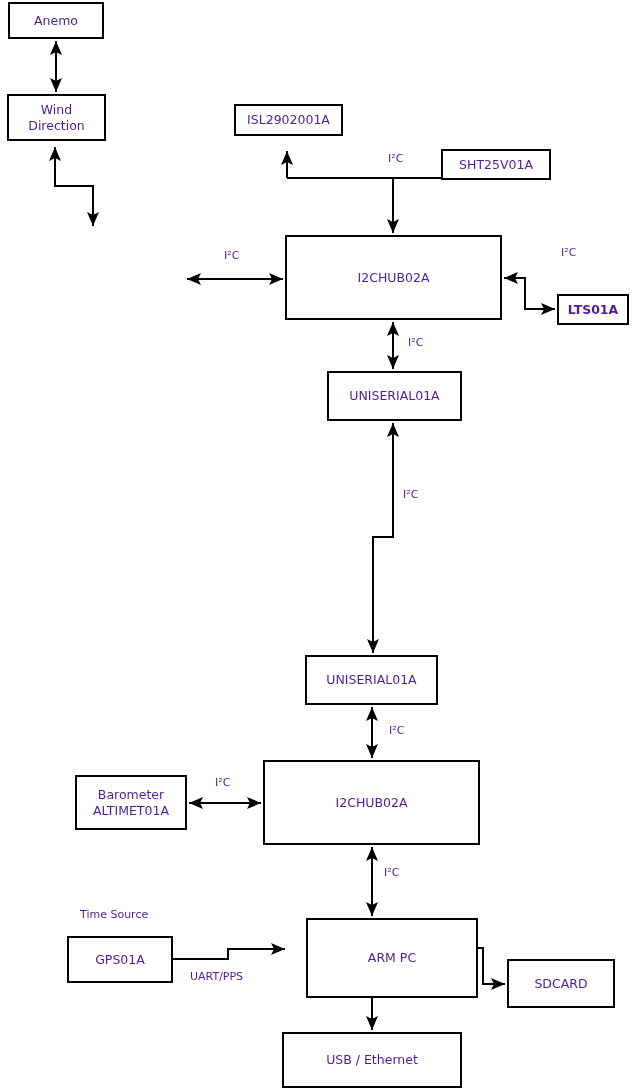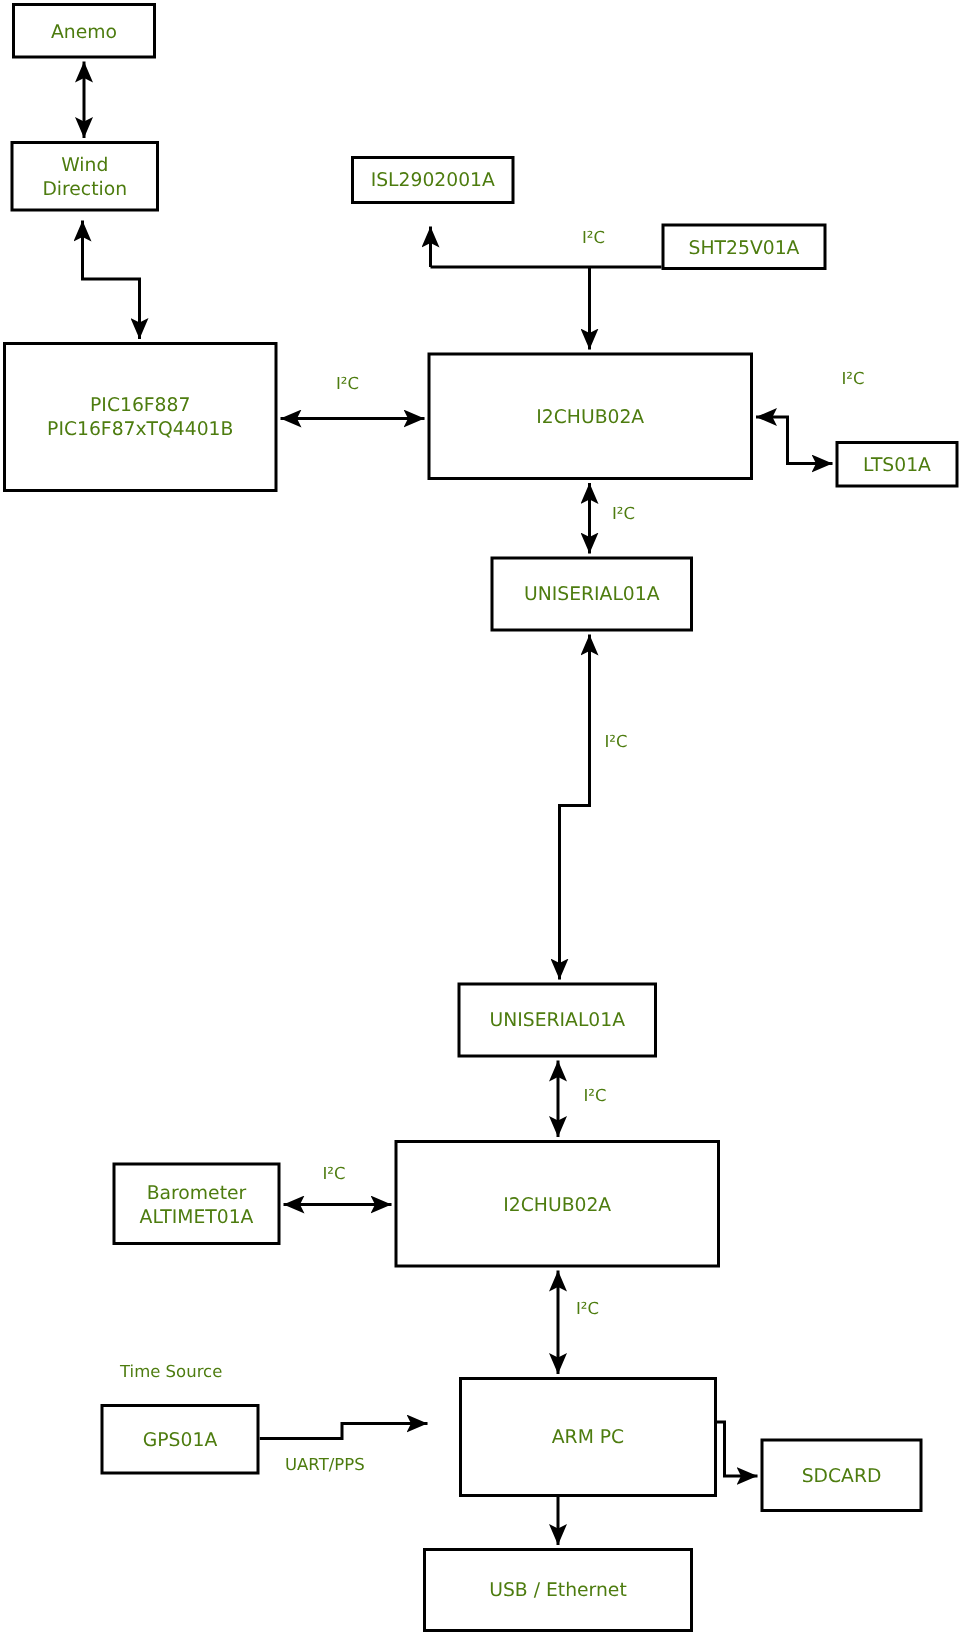--- a/index.html
+++ b/index.html
@@ -3,21 +3,21 @@
 <meta charset="utf-8">
 <style>
   html, body { margin: 0; padding: 0; }
   body { background: #ffffff; }
   #canvas {
     position: relative;
     width: 640px;
     height: 1089px;
     background: #ffffff;
     font-family: "DejaVu Sans", sans-serif;
-    color: #4d7c0f;
+    color: #4c1d95;
     overflow: hidden;
   }
   #wires { position: absolute; left: 0; top: 0; width: 640px; height: 1089px; }
   .box {
     position: absolute;
     box-sizing: border-box;
     border: 2px solid #000;
     background: #fff;
     display: flex;
     align-items: center;
@@ -63,26 +63,24 @@
     <path class="wire" d="M189,803 L261,803" marker-start="url(#ah)" marker-end="url(#ah)"></path>
     <path class="wire" d="M372,847 L372,916" marker-start="url(#ah)" marker-end="url(#ah)"></path>
     <path class="wire" d="M173,959 L228,959 L228,949 L285,949" marker-end="url(#ah)"></path>
     <path class="wire" d="M460,948 L483,948 L483,984 L505,984" marker-start="url(#ah)" marker-end="url(#ah)"></path>
     <path class="wire" d="M372,982 L372,1030" marker-start="url(#ah)" marker-end="url(#ah)"></path>
   </svg>
 
   <div class="box" style="left:8px;   top:2px;   width:96px;  height:37px;">Anemo</div>
   <div class="box" style="left:7px;   top:94px;  width:99px;  height:47px;text-align:center;">Wind
 Direction</div>
-  <div class="box" style="left:2px;   top:228px; width:183px; height:100px;">PIC16F887
-PIC16F87xTQ4401B</div>
   <div class="box" style="left:234px; top:104px; width:109px; height:32px;">ISL2902001A</div>
   <div class="box" style="left:441px; top:117px; width:110px; height:31px;margin-top:32px;">SHT25V01A</div>
   <div class="box" style="left:285px; top:235px; width:217px; height:85px;">I2CHUB02A</div>
-  <div class="box" style="left:557px; top:294px; width:82px;  height:31px;">LTS01A</div>
+  <div class="box" style="left:557px; top:294px; width:72px;  height:31px;font-weight:bold;">LTS01A</div>
   <div class="box" style="left:327px; top:371px; width:135px; height:50px;">UNISERIAL01A</div>
   <div class="box" style="left:305px; top:655px; width:133px; height:50px;">UNISERIAL01A</div>
   <div class="box" style="left:263px; top:760px; width:217px; height:85px;">I2CHUB02A</div>
   <div class="box" style="left:75px;  top:775px; width:112px; height:55px;">Barometer
 ALTIMET01A</div>
   <div class="box" style="left:67px;  top:936px; width:106px; height:47px;">GPS01A</div>
   <div class="box" style="left:284px; top:918px; width:172px; height:80px;margin-left:22px;">ARM PC</div>
   <div class="box" style="left:282px; top:1032px;width:180px; height:56px;">USB / Ethernet</div>
   <div class="box" style="left:507px; top:959px; width:108px; height:49px;">SDCARD</div>
 

